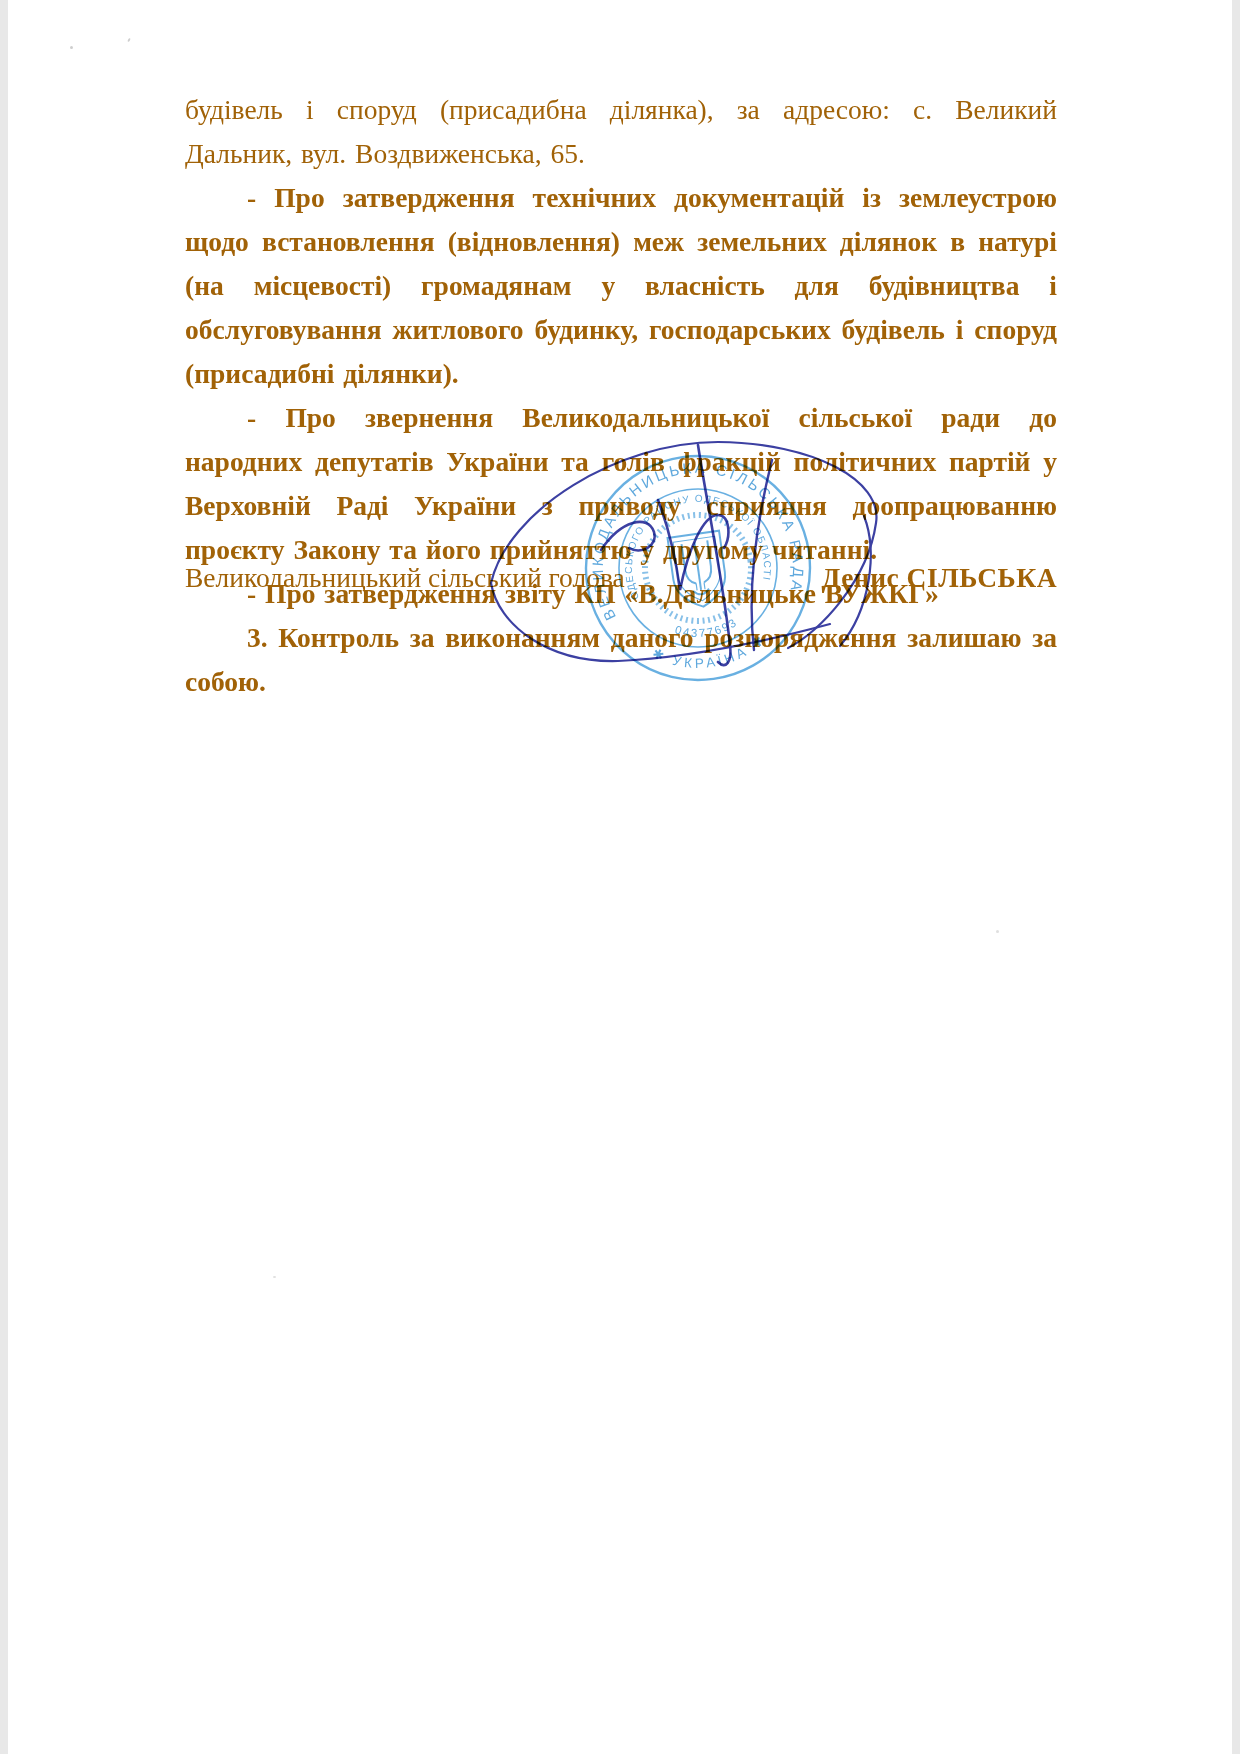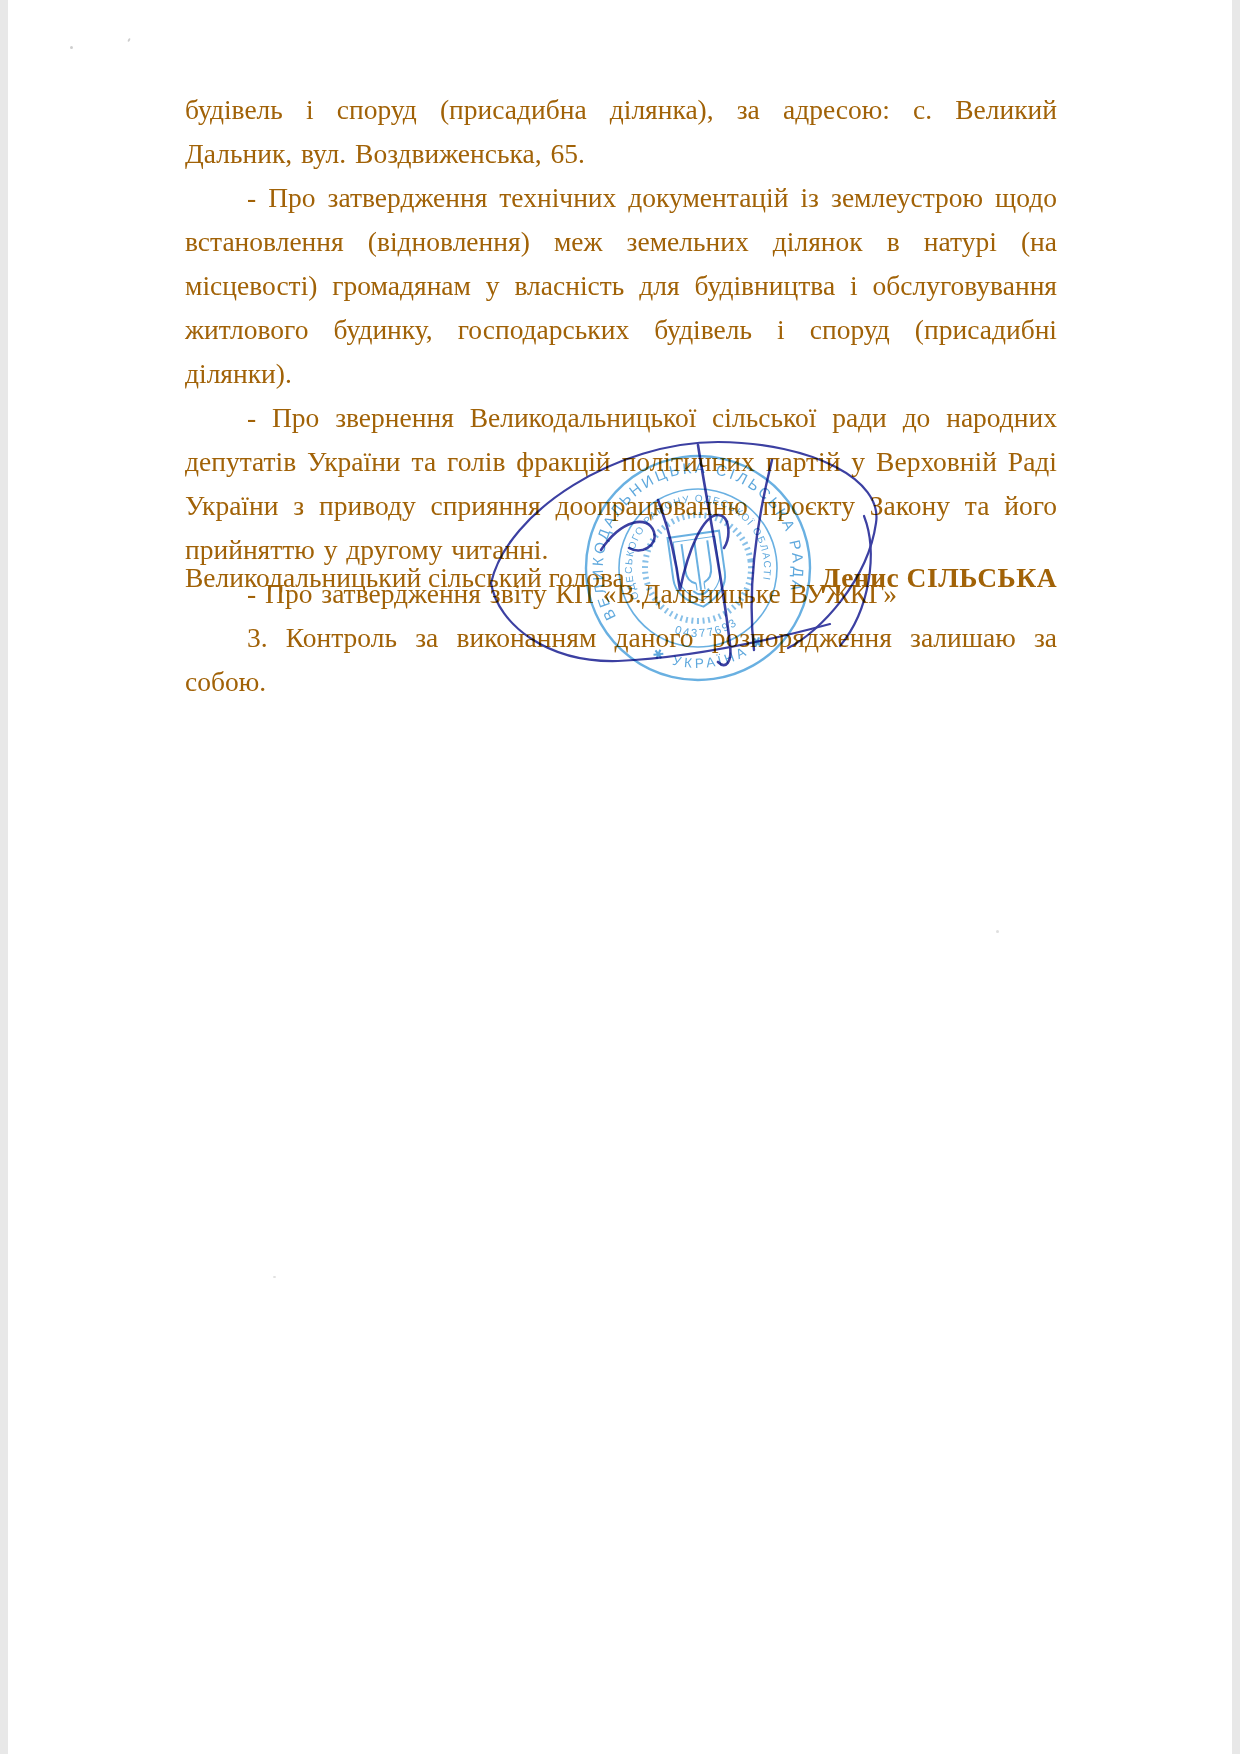--- a/index.html
+++ b/index.html
@@ -12,21 +12,21 @@
     font-family:"Liberation Serif","DejaVu Serif",serif;
     color:#a16207;
   }
   .content{
     position:absolute;
     left:177px;top:88px;width:872px;
     font-size:27.5px;
     line-height:1.6;
   }
   .para{margin:0;text-align:justify;word-spacing:2px;}
-  .para.indent{text-indent:62px;}
+  .para.indent{text-indent:62px;font-weight:bold;}
   .sig-row{
     position:absolute;
     left:177px;width:872px;top:562px;
     display:flex;justify-content:space-between;align-items:baseline;
     font-size:27.5px;
   }
   .sig-name{font-weight:bold;letter-spacing:.5px;}
   .stamp{
     position:absolute;left:556px;top:434px;width:268px;height:268px;
     mix-blend-mode:multiply;opacity:.92;

